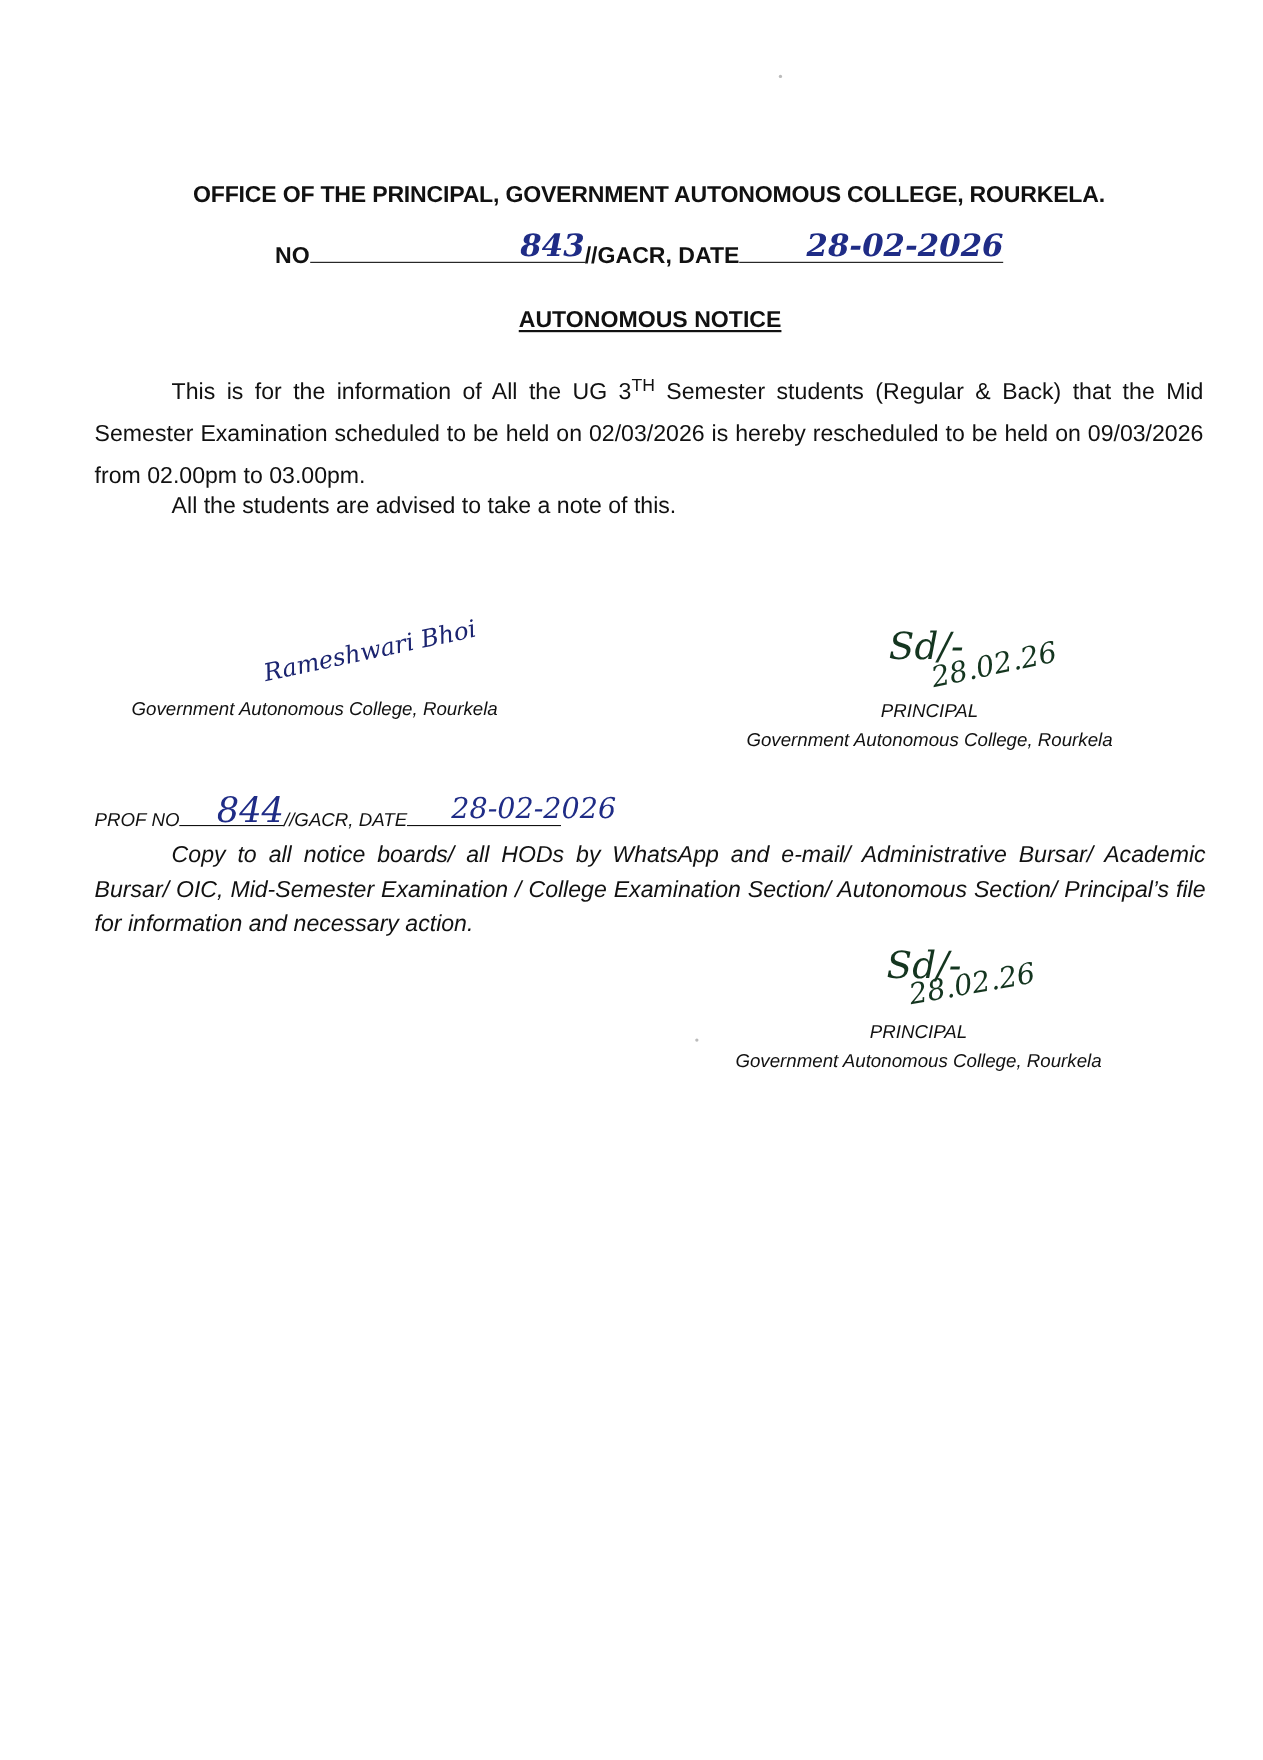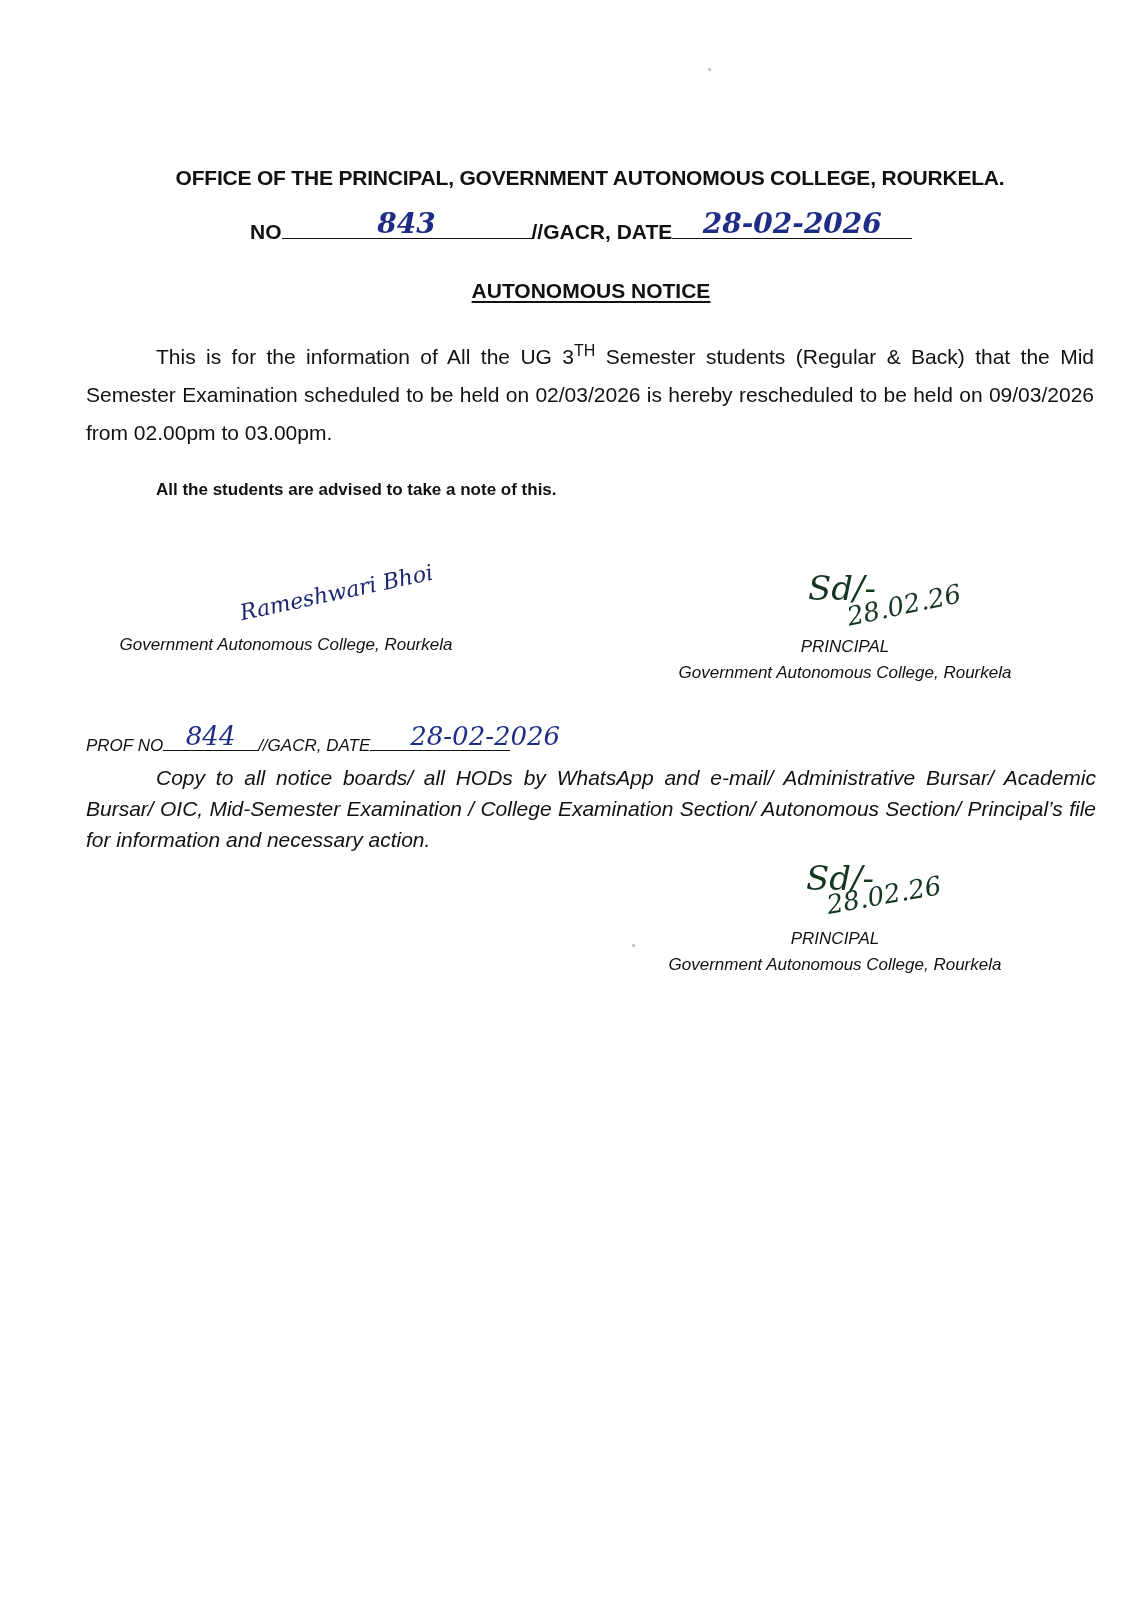--- a/index.html
+++ b/index.html
@@ -26,44 +26,43 @@
     }
     .blank {
       display: inline-block;
       border-bottom: 1.5px solid #111;
       position: relative;
       height: 22px;
       vertical-align: baseline;
     }
     .blank .hand {
       position: absolute; left: 0; right: 0; bottom: 0;
-      text-align: center;
+      text-align: right;
       font-family: "DejaVu Serif", serif;
       font-style: italic;
       color: #1f2c86;
       font-size: 28px;
       line-height: 28px;
     }
     .notice-title {
       left: 0; width: 1182px; top: 279px;
       text-align: center;
       font-size: 21px; font-weight: bold;
     }
     .notice-title span { text-decoration: underline; text-underline-offset: 3px; }
     .para {
       left: 86px; width: 1008px; top: 332px;
       font-size: 21px; line-height: 38px;
       text-align: justify;
       text-indent: 70px;
     }
     .para sup { font-size: 16px; }
     .advise {
-      left: 156px; top: 480px;
-      font-size: 17px;
-      font-weight: bold;
+      left: 156px; top: 448px;
+      font-size: 21px;
     }
     .sig-block {
       text-align: center;
       font-style: italic;
       font-size: 17px;
       line-height: 26px;
     }
     .sig-left { left: 86px; width: 400px; top: 632px; }
     .sig-right { left: 640px; width: 410px; top: 634px; }
     .sig-right2 { left: 630px; width: 410px; top: 926px; }
@@ -111,21 +110,21 @@
 </div>
 
 <div class="abs signature sign-green" style="left:808px; top:568px; font-size:34px;">Sd/-</div>
 <div class="abs signature sign-green" style="left:846px; top:590px; font-size:26px; transform:rotate(-12deg);">28.02.26</div>
 <div class="abs sig-block sig-right">
   <div>PRINCIPAL</div>
   <div>Government Autonomous College, Rourkela</div>
 </div>
 
 <div class="abs memo-line">
-  <span>PROF NO</span><span class="blank" style="width:95px;"><span class="hand" style="font-size:26px;">844</span></span><span>//GACR, DATE</span><span class="blank" style="width:140px;"><span class="hand" style="font-size:26px; text-align:left; left:40px; right:auto; white-space:nowrap;">28-02-2026</span></span>
+  <span>PROF NO</span><span class="blank" style="width:95px;"><span class="hand" style="font-size:32px;">844</span></span><span>//GACR, DATE</span><span class="blank" style="width:140px;"><span class="hand" style="font-size:26px; text-align:left; left:40px; right:auto; white-space:nowrap;">28-02-2026</span></span>
 </div>
 
 <div class="abs memo-text">Copy to all notice boards/ all HODs by WhatsApp and e-mail/ Administrative Bursar/ Academic Bursar/ OIC, Mid-Semester Examination / College Examination Section/ Autonomous Section/ Principal’s file for information and necessary action.</div>
 
 <div class="abs signature sign-green" style="left:806px; top:858px; font-size:34px;">Sd/-</div>
 <div class="abs signature sign-green" style="left:826px; top:880px; font-size:26px; transform:rotate(-10deg);">28.02.26</div>
 <div class="abs sig-block sig-right2">
   <div>PRINCIPAL</div>
   <div>Government Autonomous College, Rourkela</div>
 </div>

